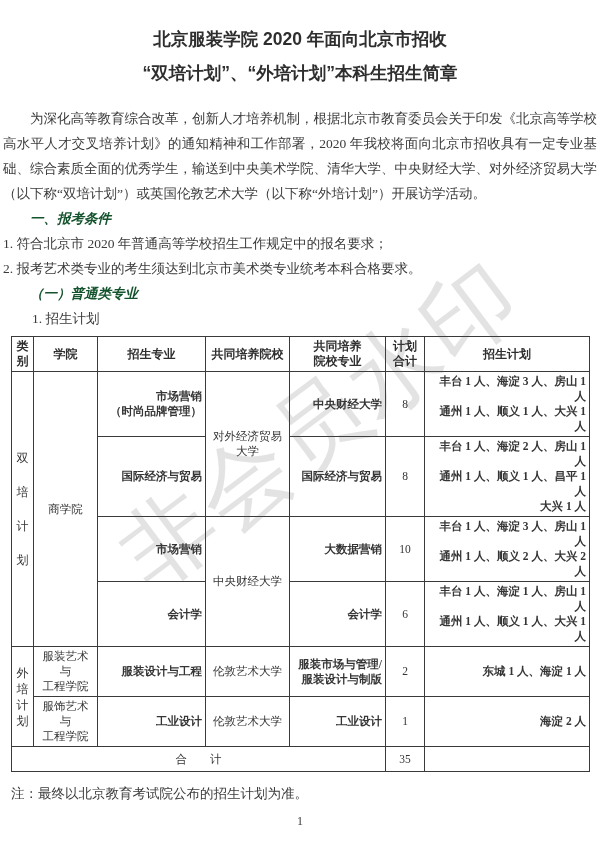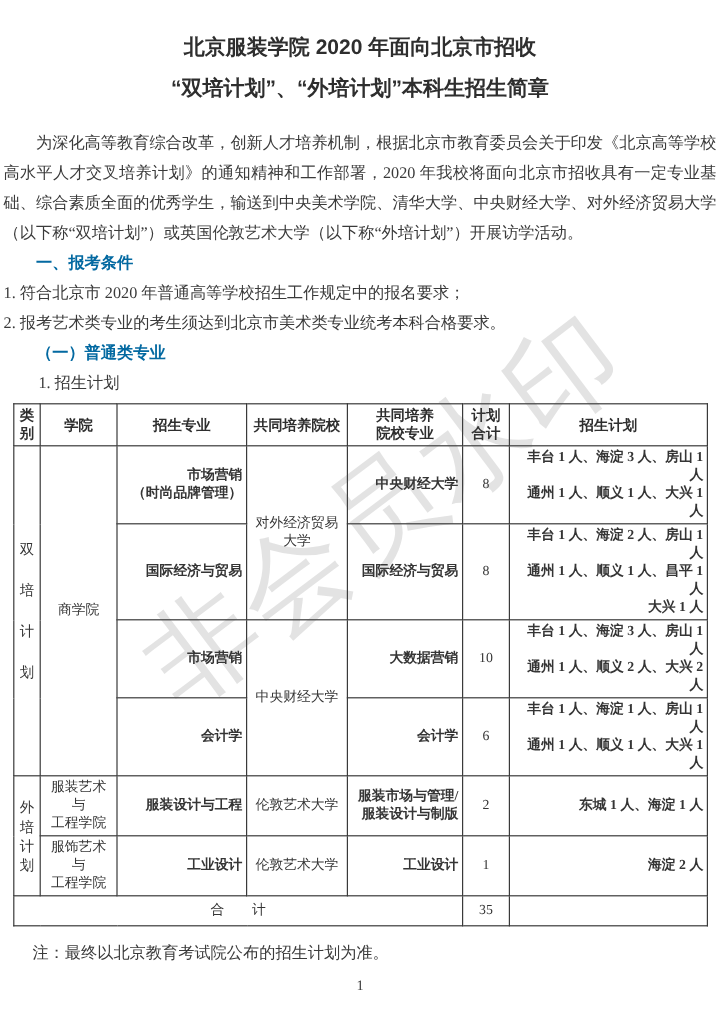--- a/index.html
+++ b/index.html
@@ -12,21 +12,21 @@
   }
   .doc-title {
     padding-top:22px; text-align:center;
     font-family:"Liberation Sans","DejaVu Sans",sans-serif;
     font-weight:bold; font-size:17.5px; line-height:34px; color:#2e2e2e;
   }
   .body-text { padding:0 3px; font-size:13.5px; line-height:25px; }
   .intro { margin:16px 0 0 0; text-indent:2em; text-align:justify; }
   .heading {
     font-family:"Liberation Sans","DejaVu Sans",sans-serif;
-    font-weight:bold; margin-left:27px; color:#0369a1;
+    font-weight:bold; margin-left:27px; color:#14532d;font-style:italic;
   }
   .item { }
   .plan-label { margin-left:29px; }
   table.plan {
     border-collapse:collapse; table-layout:fixed;
     margin:5px 0 0 8px; width:578px;
     font-size:11.5px; line-height:15px; color:#353535;
   }
   .plan th, .plan td {
     border:1px solid #3a3a3a; padding:2px 3px;
@@ -34,21 +34,21 @@
     overflow:hidden;
   }
   .plan th {
     font-family:"Liberation Sans","DejaVu Sans",sans-serif;
     font-weight:bold; font-size:12px; height:35px; color:#2e2e2e;
   }
   .plan td.left { text-align:right; padding-left:5px;font-weight:bold; }
   .vert4 { line-height:34px; font-size:12px; }
   .vert2 { line-height:16px; font-size:12px; }
   .total-row td { height:25px;text-align:center; }
-  .note { margin:9px 0 0 24px; }
+  .note { margin:9px 0 0 8px; }
   .pageno {
     position:absolute; left:0; right:0; top:814px; text-align:center;
     font-size:12px; color:#3a3a3a;
   }
   .wm-diag {
     position:absolute; left:85px; top:358px; width:470px; height:134px;
     display:flex; align-items:center; justify-content:center;
     transform:rotate(-37deg);
     font-size:92px; line-height:1; letter-spacing:2px;
     color:rgba(80,80,80,0.16);

